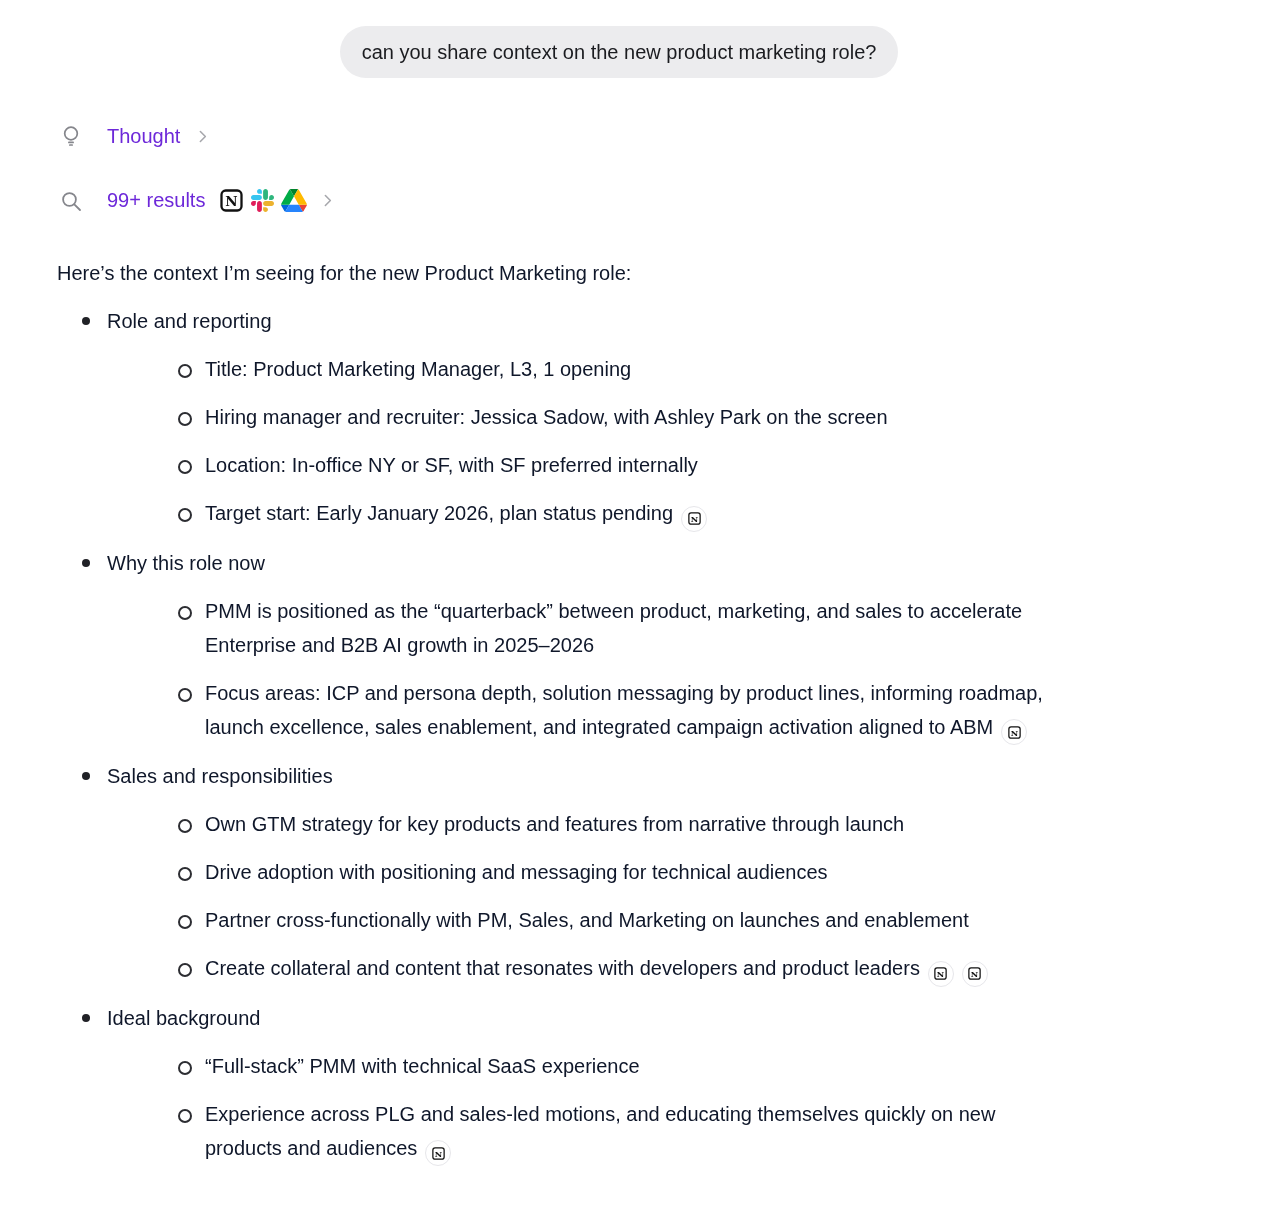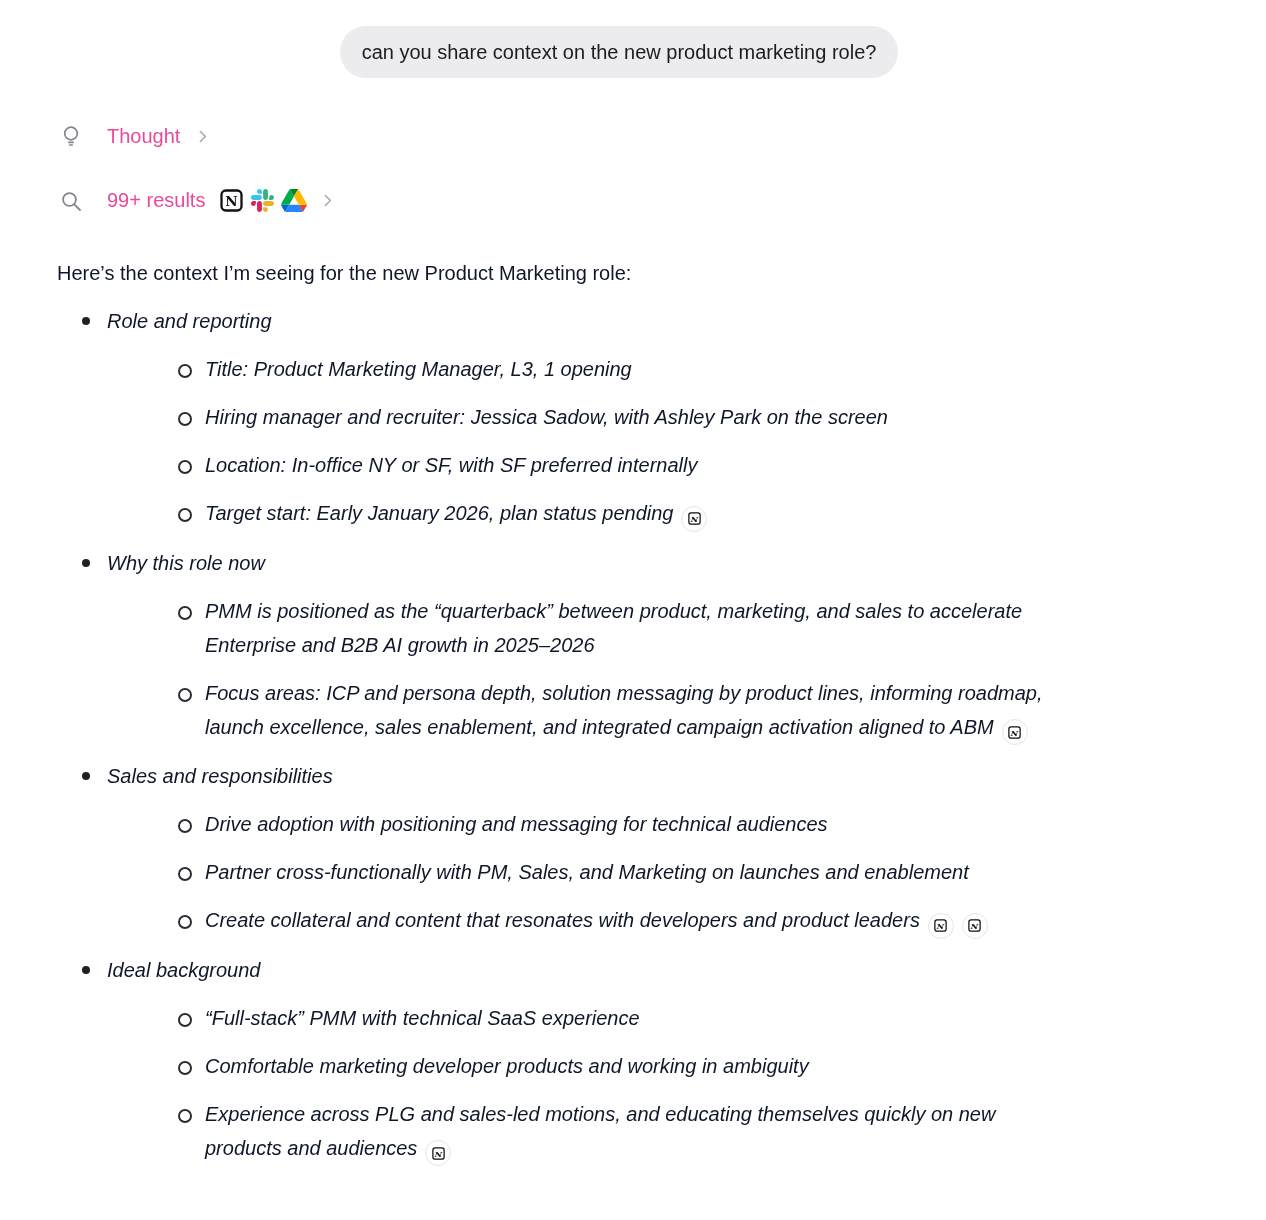--- a/index.html
+++ b/index.html
@@ -21,21 +21,21 @@
     font-size:20px;
     line-height:26px;
     color:#1b1c20;
     max-width:900px;
   }
 
   
   .meta-row {
     display:flex; align-items:center;
     margin-left:59px;
-    color:#ec4899;
+    color:#6d28d9;
     font-size:20px;
     cursor:pointer;
   }
   .thought-row { margin-top:46px; }
   .results-row { margin-top:40px; }
   .meta-icon { width:24px; height:24px; color:#85868c; margin-right:24px; flex:0 0 auto; }
   .meta-icon svg { width:24px; height:24px; display:block; }
   .meta-label { margin-right:14px; white-space:nowrap; }
   .src-icons { display:flex; align-items:center; gap:7px; margin-right:12px; }
   .src-icon { display:inline-flex; }
@@ -44,21 +44,21 @@
   .chevron svg { width:17px; height:17px; display:block; }
 
   
   .answer {
     margin:43px 0 0 57px;
     width:1008px;
     font-size:20px;
     line-height:34px;
     color:#0f172a;
   }
-  .answer ul { list-style:none;font-style:italic; }
+  .answer ul { list-style:none; }
   .item1 { position:relative; padding-left:50px; margin-top:14px; }
   .item1::before {
     content:""; position:absolute; left:25px; top:13px;
     width:8px; height:8px; border-radius:50%; background:#202126;
   }
   .item2 { position:relative; padding-left:98px; margin-top:14px; }
   .item2::before {
     content:""; position:absolute; left:71px; top:12px;
     width:10px; height:10px; border:2px solid #2c2d32; border-radius:50%;
     background:transparent;
@@ -161,37 +161,37 @@
         <li class="item1"><span class="sec-title">Why this role now</span><ul class="l2">
             <li class="item2"><span>PMM is positioned as the “quarterback” between product, marketing, and sales to accelerate Enterprise and B2B AI growth in 2025–2026</span></li>
             <li class="item2"><span>Focus areas: ICP and persona depth, solution messaging by product lines, informing roadmap, launch excellence, sales enablement, and integrated campaign activation aligned to ABM</span><span class="cite-chip">
                 <svg viewBox="0 0 24 24" aria-hidden="true">
                   <rect x="3" y="3" width="18" height="18" rx="3.5" fill="#ffffff" stroke="#111111" stroke-width="2"></rect>
                   <text x="12" y="17" text-anchor="middle" font-family="DejaVu Serif, serif" font-weight="bold" font-size="13" fill="#111111">N</text>
                 </svg>
               </span></li>
           </ul></li>
         <li class="item1"><span class="sec-title">Sales and responsibilities</span><ul class="l2">
+            <li class="item2"><span>Own GTM strategy for key products and features from narrative through launch</span></li>
             <li class="item2"><span>Drive adoption with positioning and messaging for technical audiences</span></li>
             <li class="item2"><span>Partner cross-functionally with PM, Sales, and Marketing on launches and enablement</span></li>
             <li class="item2"><span>Create collateral and content that resonates with developers and product leaders</span><span class="cite-chip">
                 <svg viewBox="0 0 24 24" aria-hidden="true">
                   <rect x="3" y="3" width="18" height="18" rx="3.5" fill="#ffffff" stroke="#111111" stroke-width="2"></rect>
                   <text x="12" y="17" text-anchor="middle" font-family="DejaVu Serif, serif" font-weight="bold" font-size="13" fill="#111111">N</text>
                 </svg>
               </span><span class="cite-chip">
                 <svg viewBox="0 0 24 24" aria-hidden="true">
                   <rect x="3" y="3" width="18" height="18" rx="3.5" fill="#ffffff" stroke="#111111" stroke-width="2"></rect>
                   <text x="12" y="17" text-anchor="middle" font-family="DejaVu Serif, serif" font-weight="bold" font-size="13" fill="#111111">N</text>
                 </svg>
               </span></li>
           </ul></li>
         <li class="item1"><span class="sec-title">Ideal background</span><ul class="l2">
             <li class="item2"><span>“Full-stack” PMM with technical SaaS experience</span></li>
-            <li class="item2"><span>Comfortable marketing developer products and working in ambiguity</span></li>
             <li class="item2"><span>Experience across PLG and sales-led motions, and educating themselves quickly on new products and audiences</span><span class="cite-chip">
                 <svg viewBox="0 0 24 24" aria-hidden="true">
                   <rect x="3" y="3" width="18" height="18" rx="3.5" fill="#ffffff" stroke="#111111" stroke-width="2"></rect>
                   <text x="12" y="17" text-anchor="middle" font-family="DejaVu Serif, serif" font-weight="bold" font-size="13" fill="#111111">N</text>
                 </svg>
               </span></li>
           </ul></li>
       </ul>
   </div>
 

